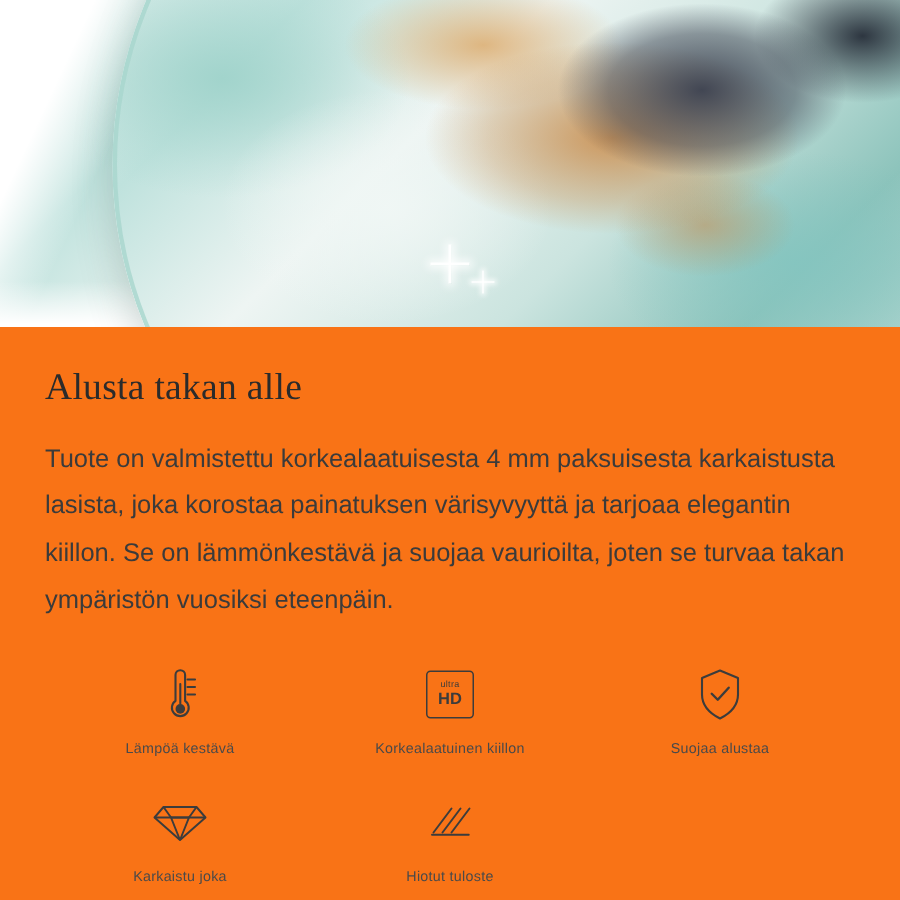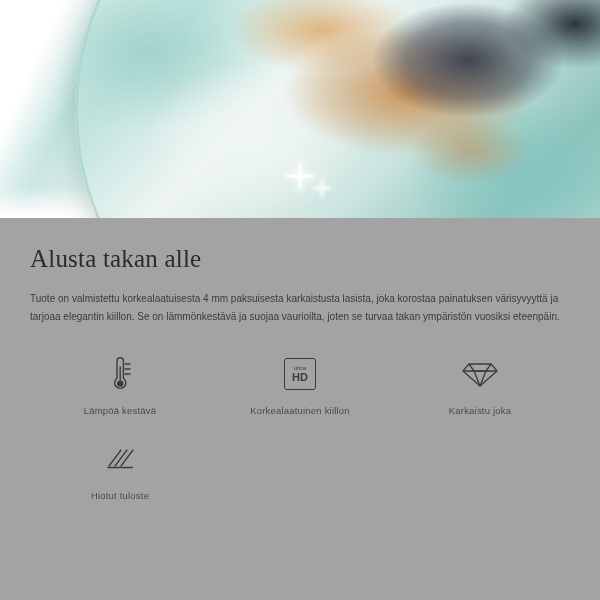--- a/index.html
+++ b/index.html
@@ -10,21 +10,21 @@
     width: 600px;
     height: 600px;
     background: #ffffff;
     font-family: "Liberation Sans", sans-serif;
     overflow: hidden;
   }
   .page {
     position: relative;
     width: 600px;
     height: 600px;
-    background: #a3a3a3;
+    background: #f97316;
   }
 
   
   .hero {
     position: relative;
     width: 600px;
     height: 218px;
     overflow: hidden;
     background: #ffffff;
   }
@@ -116,21 +116,21 @@
     font-size: 25px;
     line-height: 1.35;
     color: #2b2b2b;
     letter-spacing: 0.2px;
   }
   .headline .line2 {
     display: block;
   }
   .body-copy {
     margin: 14px 0 0 0;
-    font-size: 10px;
+    font-size: 17px;
     line-height: 1.85;
     color: #3b3b3b;
     max-width: 545px;
   }
 
   
   .features {
     margin-top: 26px;
     display: grid;
     grid-template-columns: repeat(3, 1fr);
@@ -223,20 +223,29 @@
       <div class="feature">
         <div class="feature-icon">
           <div class="ultra-hd">
             <span class="u">ultra</span>
             <span class="hd">HD</span>
           </div>
         </div>
         <div class="feature-label">Korkealaatuinen kiillon</div>
       </div>
 
+      <div class="feature">
+        <div class="feature-icon">
+          <svg width="34" height="40" viewBox="0 0 34 40">
+            <path d="M17 4 L29 9 V20 C29 28 23 33 17 36 C11 33 5 28 5 20 V9 Z" fill="none" stroke="#3c3c3c" stroke-width="1.4" stroke-linejoin="round"></path>
+            <path d="M11.5 19.5 L15.5 23.5 L22.8 15.5" fill="none" stroke="#3c3c3c" stroke-width="1.6" stroke-linecap="round" stroke-linejoin="round"></path>
+          </svg>
+        </div>
+        <div class="feature-label">Suojaa alustaa</div>
+      </div>
 
       <div class="feature">
         <div class="feature-icon">
           <svg width="40" height="34" viewBox="0 0 40 34">
             <g fill="none" stroke="#3c3c3c" stroke-width="1.3" stroke-linejoin="round">
               <path d="M9 7 H31 L37 14 L20 29 L3 14 Z"></path>
               <path d="M3 14 H37"></path>
               <path d="M9 7 L14 14 L20 29"></path>
               <path d="M31 7 L26 14 L20 29"></path>
               <path d="M14 14 H26"></path>

